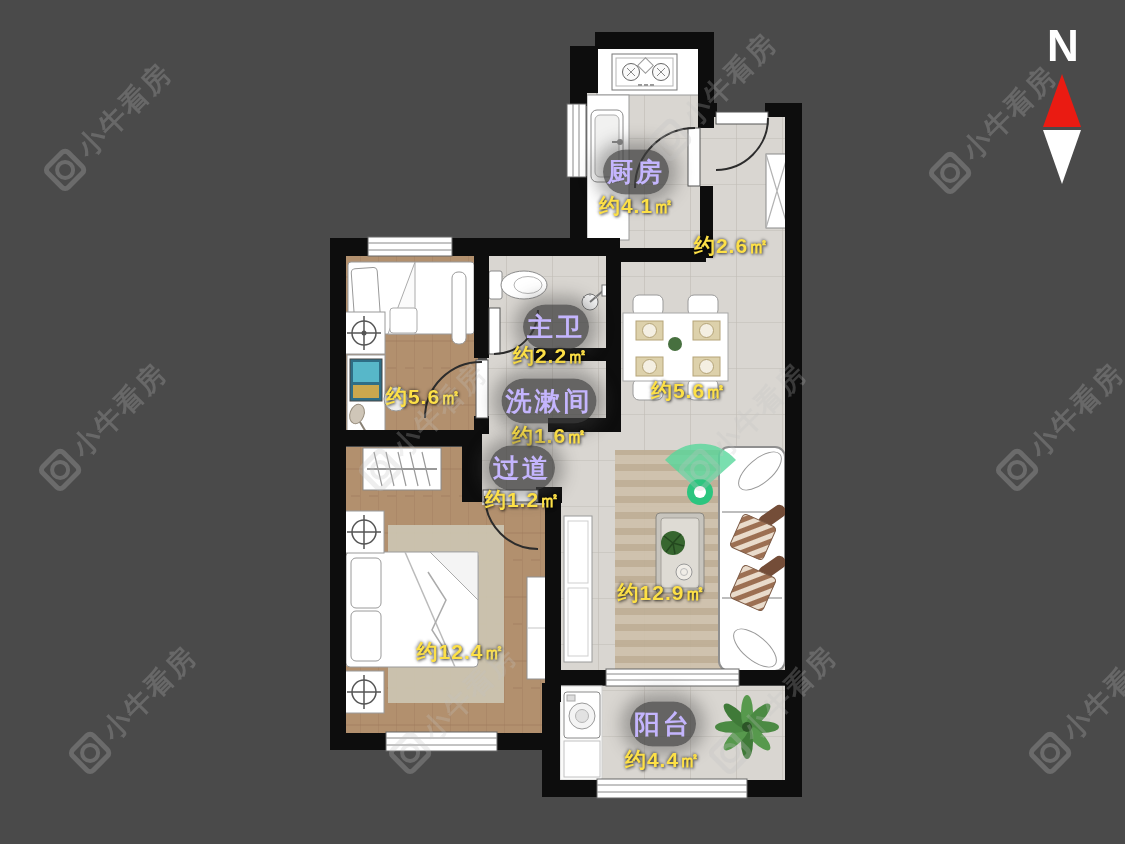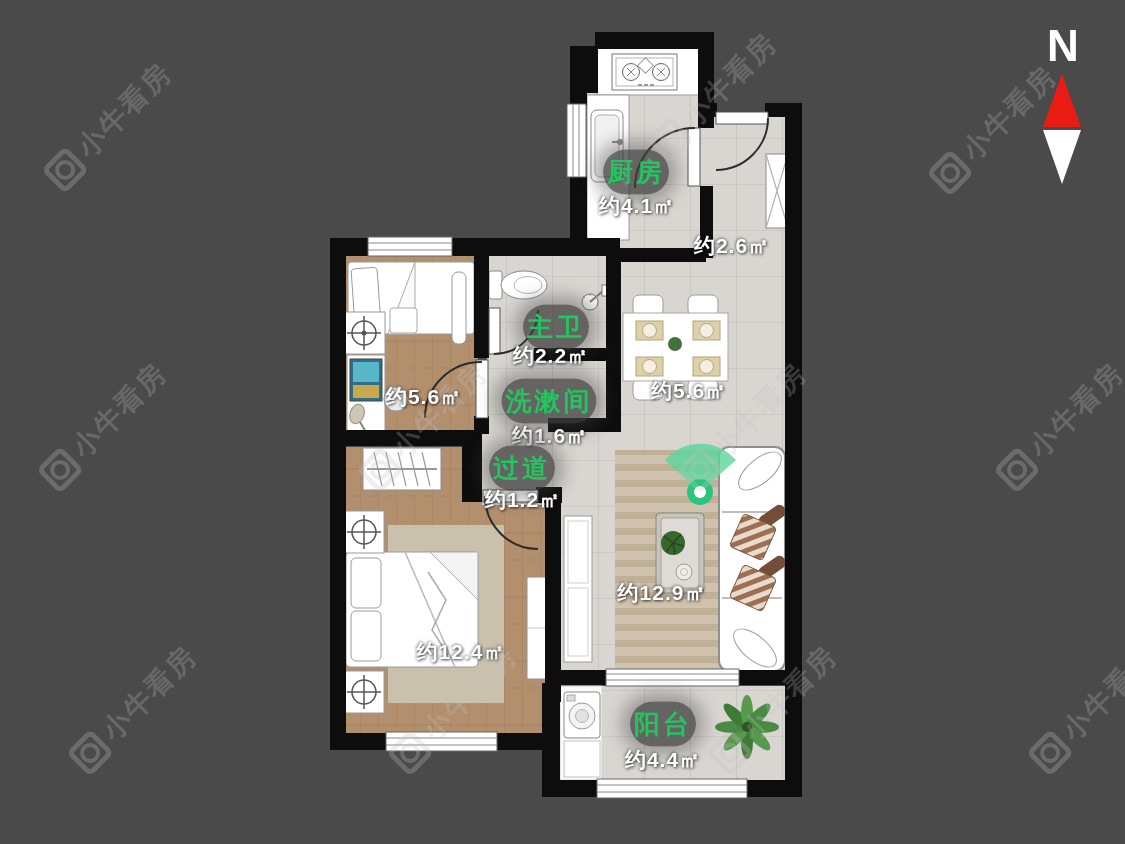--- a/index.html
+++ b/index.html
@@ -1,22 +1,22 @@
 <!DOCTYPE html>
 <html><head>
 <meta charset="utf-8">
 <style>
   html,body{margin:0;padding:0;background:#4a4a4a;}
   .screen{position:relative;width:1125px;height:844px;background:#4a4a4a;overflow:hidden;
           font-family:"Liberation Sans","DejaVu Sans",sans-serif;}
   .plan-svg{position:absolute;left:0;top:0;}
   .pill{position:absolute;transform:translate(-50%,-50%);background:rgba(62,62,62,.75);
-        color:#22c55e;font-size:26px;font-weight:600;letter-spacing:3px;padding:5px 4px;
+        color:#c4b5fd;font-size:26px;font-weight:600;letter-spacing:3px;padding:5px 4px;
         border-radius:26px;white-space:nowrap;box-shadow:0 0 16px 9px rgba(62,62,62,.38);z-index:6;}
-  .area{position:absolute;transform:translate(-50%,-50%);color:#ffffff;font-size:21px;font-weight:600;
+  .area{position:absolute;transform:translate(-50%,-50%);color:#fde047;font-size:21px;font-weight:600;
         letter-spacing:1px;white-space:nowrap;z-index:6;
         text-shadow:1px 1px 3px rgba(0,0,0,.75),-1px -1px 3px rgba(0,0,0,.35);}
   .wm{position:absolute;display:flex;align-items:center;gap:7px;color:rgba(195,195,195,.25);
       font-size:28px;font-weight:700;letter-spacing:2px;white-space:nowrap;
       transform:translate(-50%,-50%) rotate(-45deg);z-index:8;pointer-events:none;}
   .wm-icon{width:24px;height:24px;border:5px solid rgba(195,195,195,.28);border-radius:7px;
            position:relative;flex:none;}
   .wm-icon::after{content:"";position:absolute;inset:2px;border:4px solid rgba(195,195,195,.28);
                   border-radius:50%;}
   .compass-n{position:absolute;left:1063px;top:46px;transform:translate(-50%,-50%);

